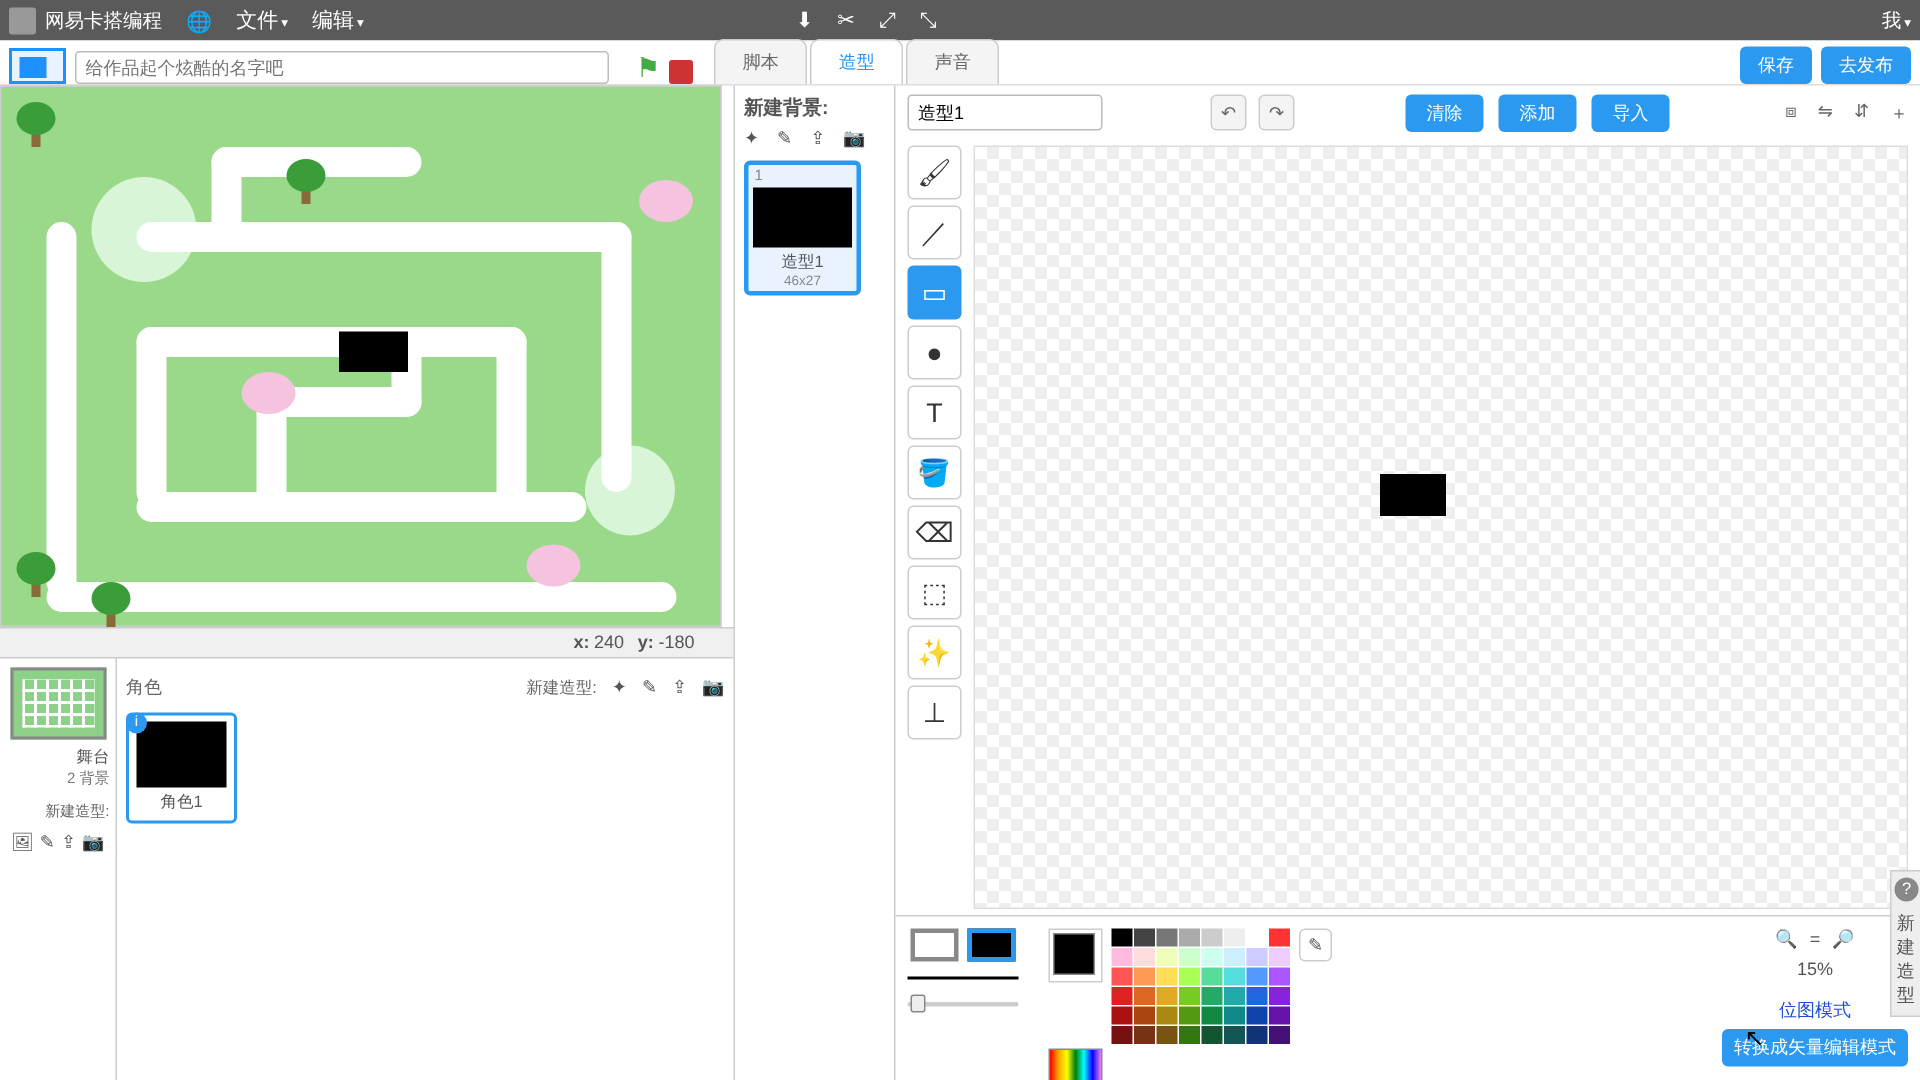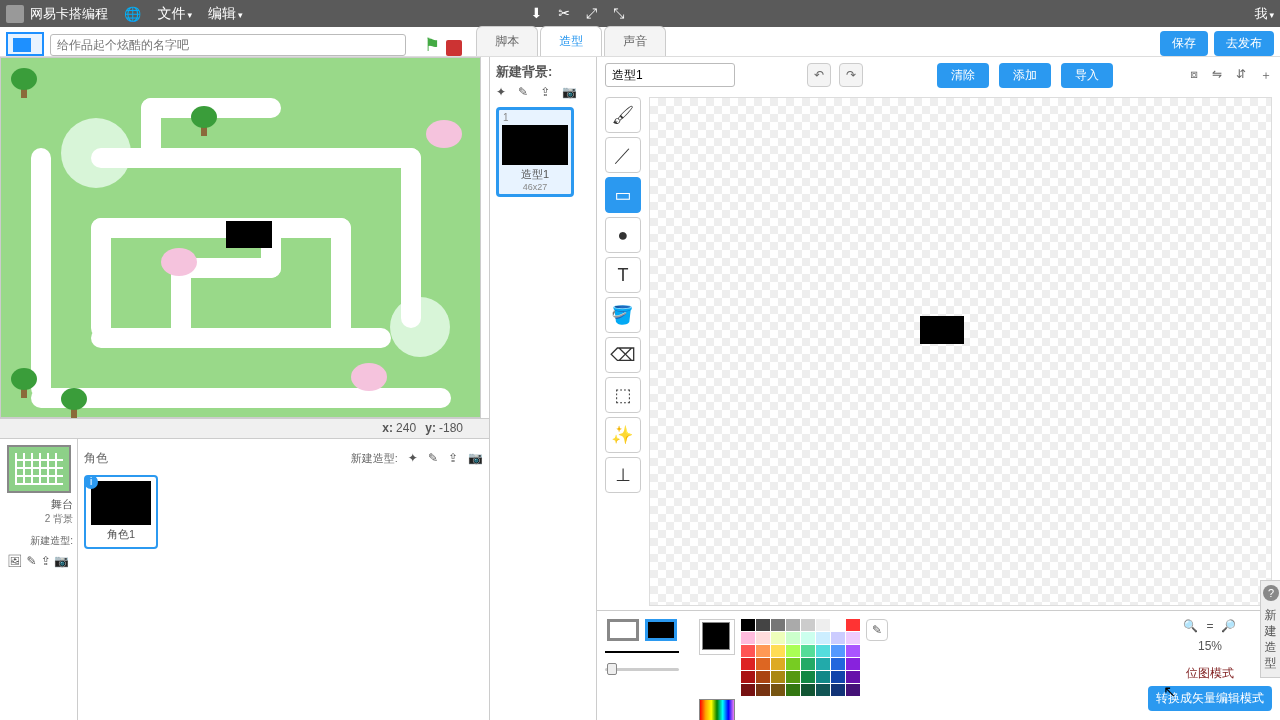--- a/index.html
+++ b/index.html
@@ -88,21 +88,21 @@
 .swatch-area{display:flex;gap:6px;align-items:flex-start}
 .current-color{width:28px;height:28px;background:#000;border:1px solid #888}
 .current-color-outer{width:36px;height:36px;border:1px solid #ccc;padding:2px;background:#fff}
 .palette{display:grid;grid-template-columns:repeat(8,14px);gap:1px}
 .palette .c{width:14px;height:12px}
 .gradient-box{width:36px;height:28px;background:linear-gradient(90deg,red,orange,yellow,green,cyan,blue,violet);border:1px solid #888;margin-top:44px}
 .eyedrop{width:22px;height:22px;border:1px solid #ccc;border-radius:4px;text-align:center;line-height:20px;color:#555}
 .zoom-area{margin-left:auto;text-align:center}
 .zoom-icons{display:flex;gap:8px;font-size:16px;color:#555;justify-content:center}
 .zoom-val{margin-top:6px;color:#555}
-.mode-label{margin-top:12px;color:#7f1d1d}
+.mode-label{margin-top:12px;color:#1d4ed8}
 .mode-btn{margin-top:4px;background:#2b99f0;color:#fff;border:none;padding:4px 8px;border-radius:4px;cursor:pointer}
 .help-tab{position:absolute;right:0;top:580px;width:20px;background:#eee;border:1px solid #ccc;border-right:none;padding:26px 2px 6px;text-align:center;color:#555;font-size:12px;line-height:16px}
 .help-tab .q{position:absolute;top:4px;left:2px;width:16px;height:16px;border-radius:50%;background:#888;color:#fff;font-size:11px;line-height:16px}
 .cursor{position:absolute;left:1163px;top:682px;font-size:16px;color:#000;z-index:99;pointer-events:none}
 </style>
 </head>
 <body>
 
 <div class="topbar">
   <div class="logo"></div>

